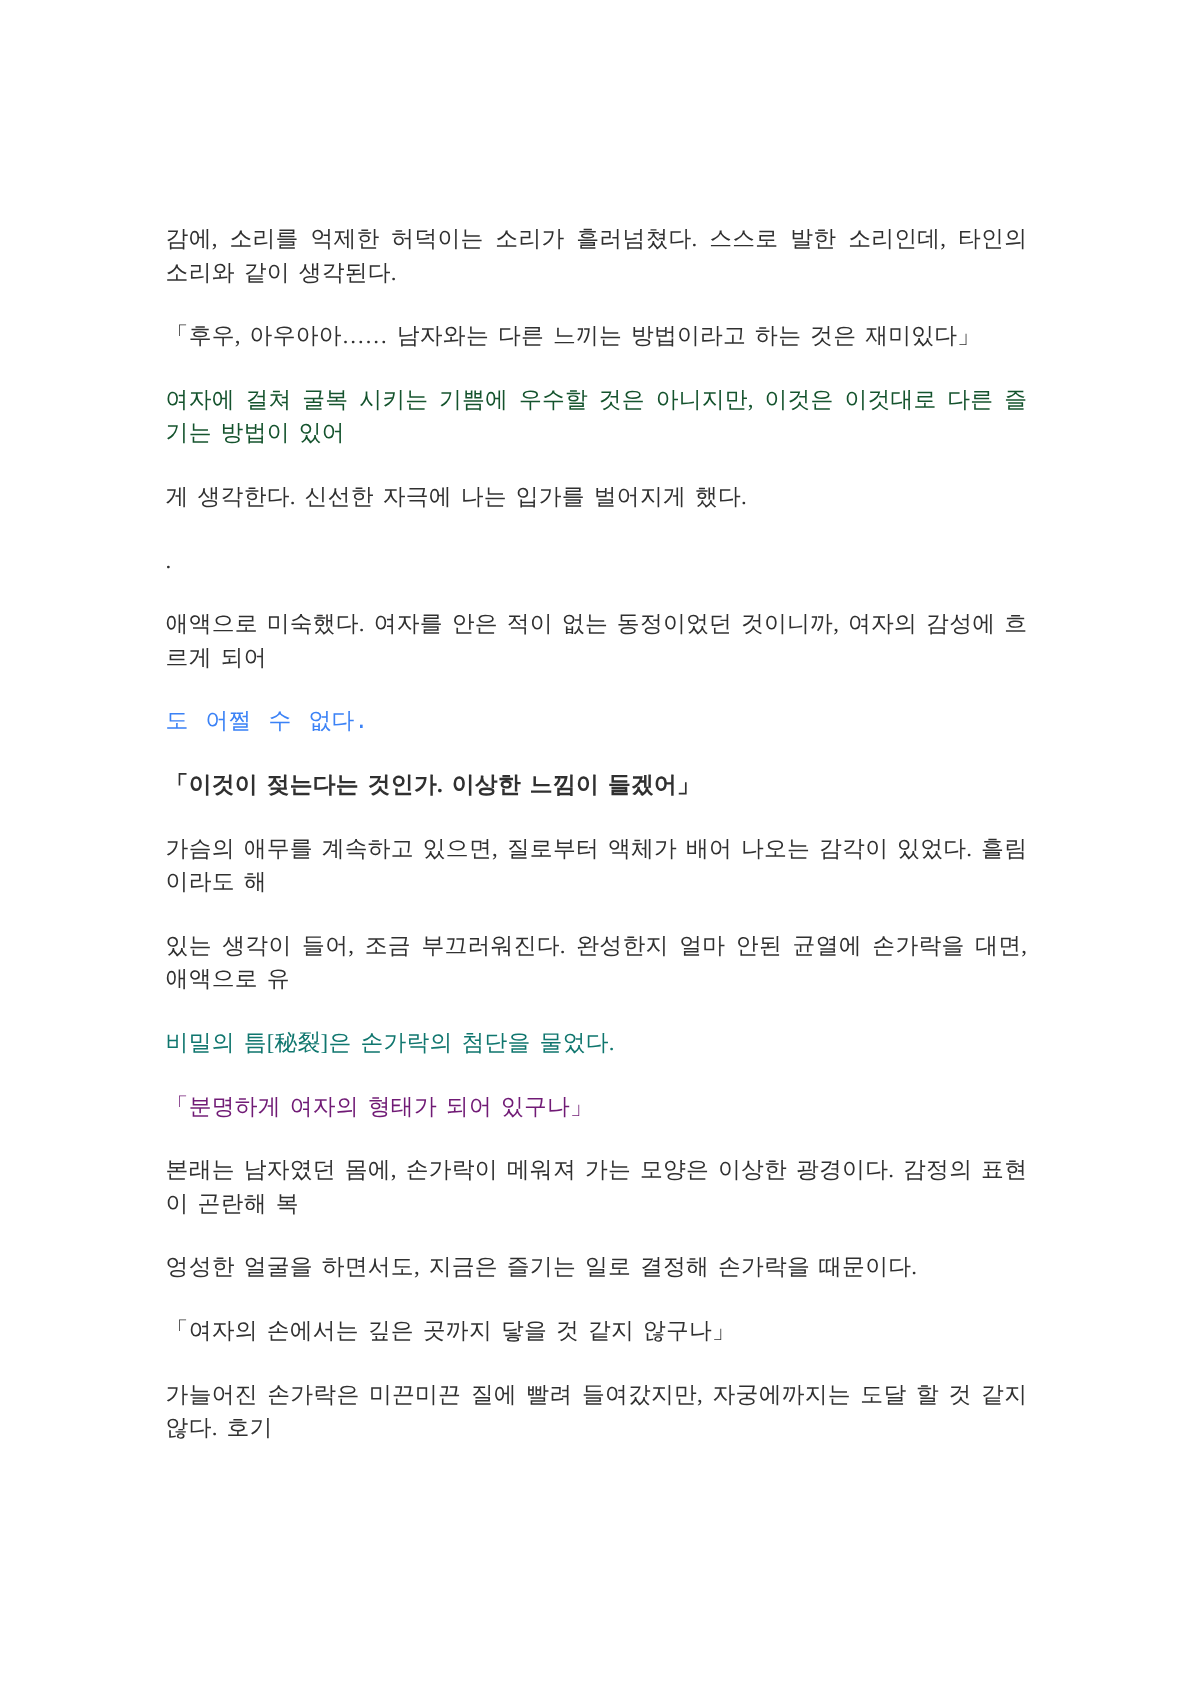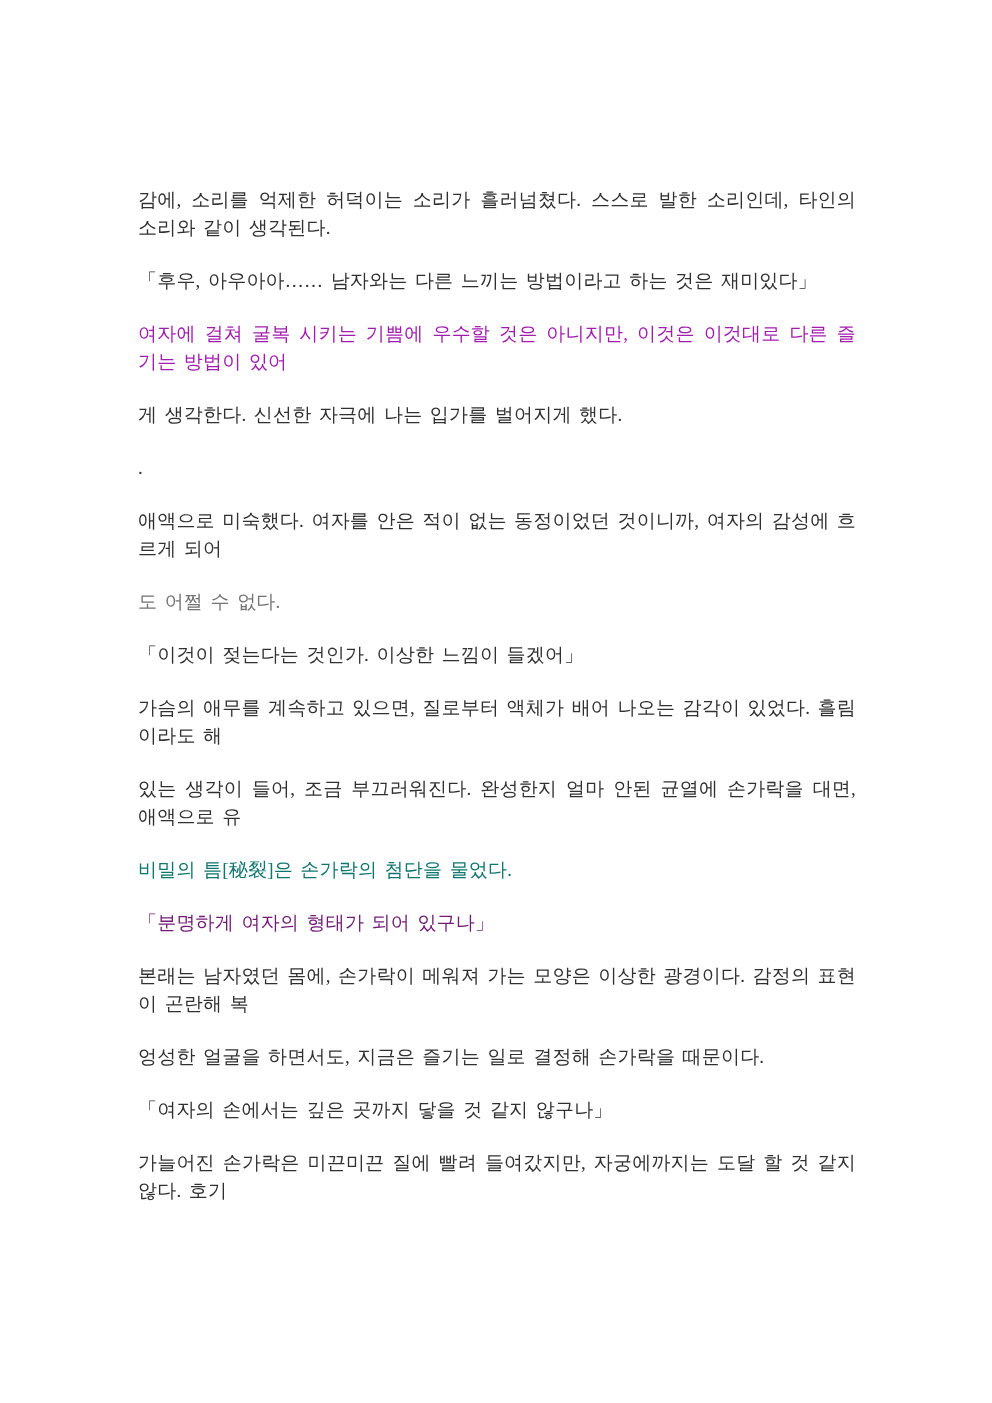--- a/index.html
+++ b/index.html
@@ -34,26 +34,26 @@
     -webkit-font-smoothing: antialiased;
   }
 </style>
 </head>
 <body style="background: rgb(255, 255, 255);">
 
 <main class="page">
   <section class="content" id="paragraph-container">
       <p class="para" style="color: rgb(48, 48, 48);">감에, 소리를 억제한 허덕이는 소리가 흘러넘쳤다. 스스로 발한 소리인데, 타인의 소리와 같이 생각된다.</p>
       <p class="para" style="color: rgb(48, 48, 48);">「후우, 아우아아…… 남자와는 다른 느끼는 방법이라고 하는 것은 재미있다」</p>
-      <p class="para" style="color: #a21caf; margin-top: 22px;">여자에 걸쳐 굴복 시키는 기쁨에 우수할 것은 아니지만, 이것은 이것대로 다른 즐기는 방법이 있어</p>
+      <p class="para" style="color: #14532d; margin-top: 22px;">여자에 걸쳐 굴복 시키는 기쁨에 우수할 것은 아니지만, 이것은 이것대로 다른 즐기는 방법이 있어</p>
       <p class="para" style="color: rgb(48, 48, 48);">게 생각한다. 신선한 자극에 나는 입가를 벌어지게 했다.</p>
       <p class="para" style="color: rgb(48, 48, 48);">.</p>
       <p class="para" style="color: rgb(48, 48, 48);">애액으로 미숙했다. 여자를 안은 적이 없는 동정이었던 것이니까, 여자의 감성에 흐르게 되어</p>
-      <p class="para" style="color: #737373;">도 어쩔 수 없다.</p>
-      <p class="para" style="color: rgb(48, 48, 48);">「이것이 젖는다는 것인가. 이상한 느낌이 들겠어」</p>
+      <p class="para" style="color: #3b82f6; font-family: Liberation Mono, monospace;">도 어쩔 수 없다.</p>
+      <p class="para" style="color: rgb(48, 48, 48); font-weight: bold;">「이것이 젖는다는 것인가. 이상한 느낌이 들겠어」</p>
       <p class="para" style="color: rgb(48, 48, 48);">가슴의 애무를 계속하고 있으면, 질로부터 액체가 배어 나오는 감각이 있었다. 흘림이라도 해</p>
       <p class="para" style="color: rgb(48, 48, 48);">있는 생각이 들어, 조금 부끄러워진다. 완성한지 얼마 안된 균열에 손가락을 대면, 애액으로 유</p>
       <p class="para" style="color: #0f766e;">비밀의 틈[秘裂]은 손가락의 첨단을 물었다.</p>
       <p class="para" style="color: #701a75;">「분명하게 여자의 형태가 되어 있구나」</p>
       <p class="para" style="color: rgb(48, 48, 48);">본래는 남자였던 몸에, 손가락이 메워져 가는 모양은 이상한 광경이다. 감정의 표현이 곤란해 복</p>
       <p class="para" style="color: rgb(48, 48, 48);">엉성한 얼굴을 하면서도, 지금은 즐기는 일로 결정해 손가락을 때문이다.</p>
       <p class="para" style="color: rgb(48, 48, 48);">「여자의 손에서는 깊은 곳까지 닿을 것 같지 않구나」</p>
       <p class="para" style="color: rgb(48, 48, 48);">가늘어진 손가락은 미끈미끈 질에 빨려 들여갔지만, 자궁에까지는 도달 할 것 같지 않다. 호기</p>
     </section>
 </main>

